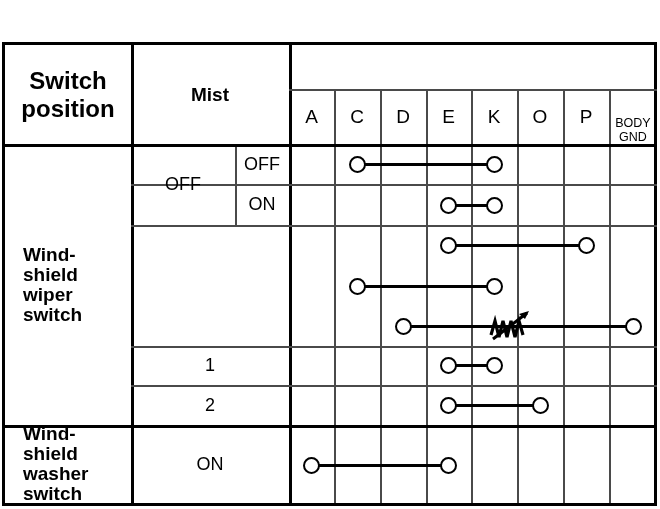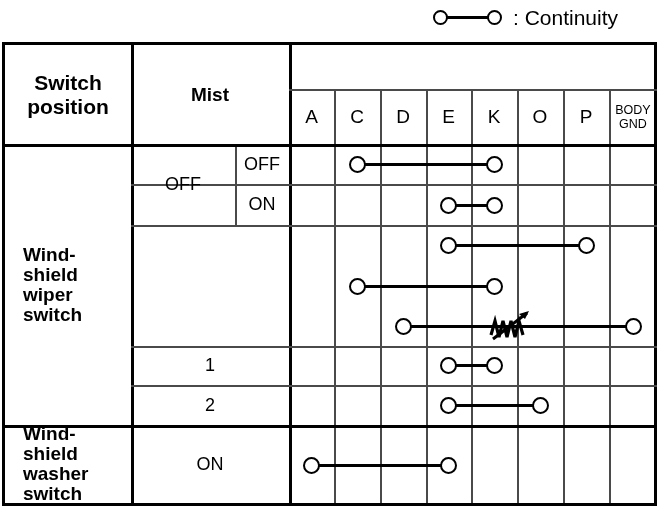--- a/index.html
+++ b/index.html
@@ -33,51 +33,43 @@
   }
   .vline{position:absolute;top:0;width:1.6px;background:#4a4a4a;}
   .hline{position:absolute;left:0;height:1.6px;background:#4a4a4a;}
   .vline.thick,.hline.thick{background:#000;}
   .vline.thick{width:3px;}
   .hline.thick{height:3px;}
 
   .cell{position:absolute;display:flex;align-items:center;justify-content:center;
         box-sizing:border-box;text-align:center;}
   .b{font-weight:bold;}
-  .t-switchpos{font-size:21px;}
+  .t-switchpos{font-size:24px;}
   .t-mist{font-size:19px;}
   .t-terminal{font-size:21px;}
   .t-term{font-size:19px;font-weight:400;}
-  .t-bodygnd{font-size:12.5px;font-weight:400;line-height:14px;}
+  .t-bodygnd{font-size:12.5px;font-weight:400;line-height:14px;justify-content:flex-end;}
   .t-row{font-size:18px;font-weight:400;}
   .t-group{font-size:19px;font-weight:bold;line-height:20px;text-align:left;
            justify-content:flex-start;padding-left:18px;}
 
   
   .conn{position:absolute;}
   .cn-line{position:absolute;height:3.2px;background:#000;}
   .cn-dot{
     position:absolute;width:17px;height:17px;margin-left:-8.5px;margin-top:-8.5px;
     border:2.6px solid #000;border-radius:50%;box-sizing:border-box;background:#fff;
   }
   .cn-res{position:absolute;margin-left:-21px;margin-top:-17px;}
 </style>
 </head>
 <body>
 
 <div id="root">
 
-  <div id="legend">
-    <div class="lg-wrap">
-      <span class="lg-circle lg-c1"></span>
-      <span class="lg-line"></span>
-      <span class="lg-circle lg-c2"></span>
-      <span class="lg-text">: Continuity</span>
-    </div>
-  </div>
 
   <div id="table">
 
     <div class="vline thick" style="left:126px;top:0;height:458px;"></div>
     <div class="vline" style="left:230px;top:99px;height:81px;"></div>
     <div class="vline thick" style="left:284px;top:0;height:458px;"></div>
     <div class="vline" style="left:329px;top:44px;height:414px;"></div>
     <div class="vline" style="left:375px;top:44px;height:414px;"></div>
     <div class="vline" style="left:421px;top:44px;height:414px;"></div>
     <div class="vline" style="left:466px;top:44px;height:414px;"></div>

